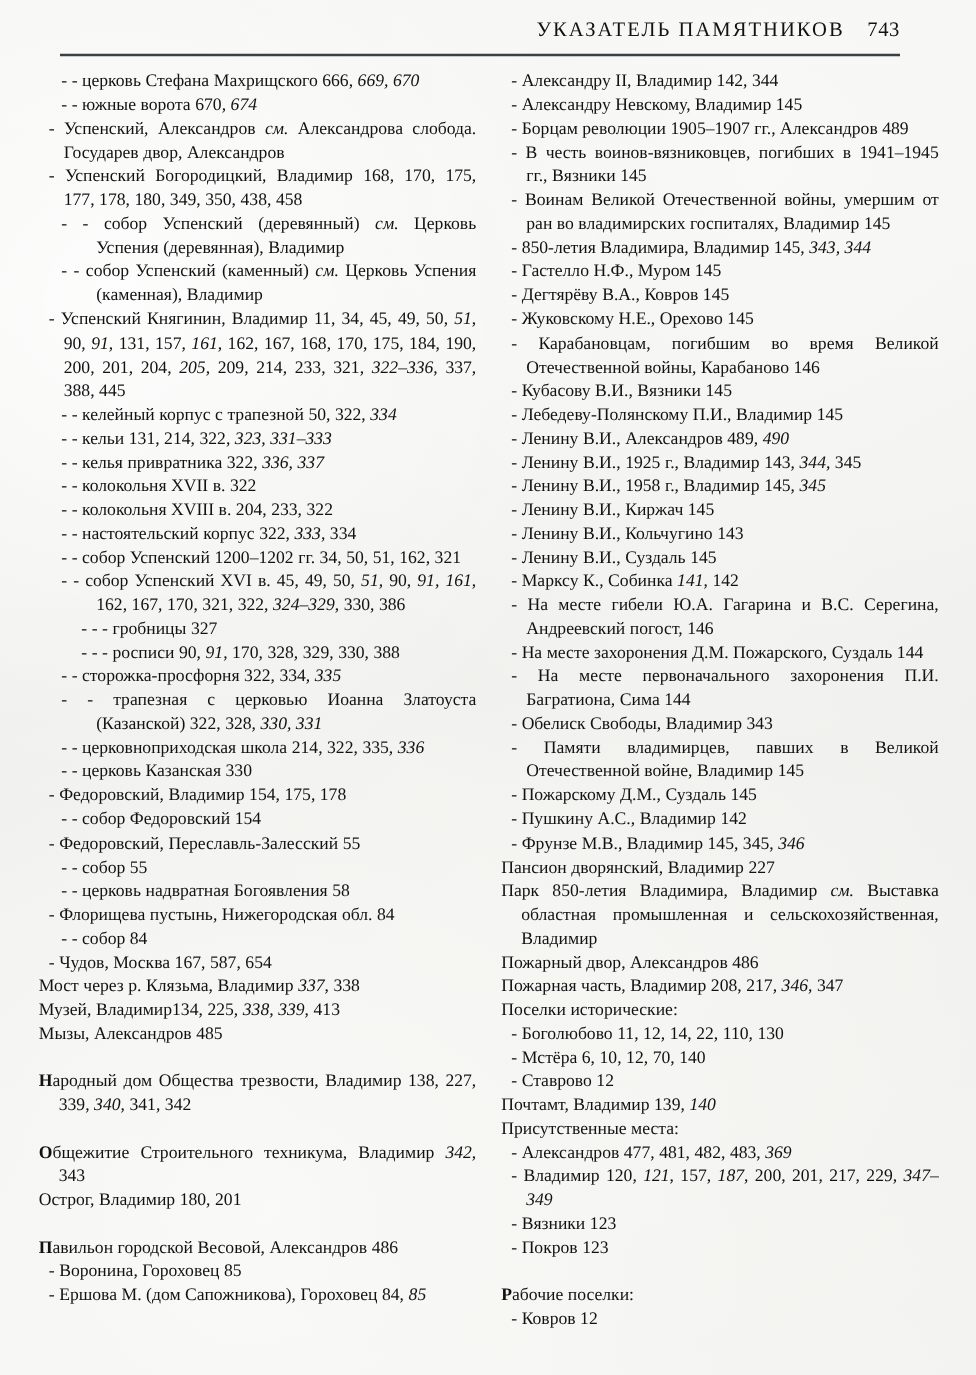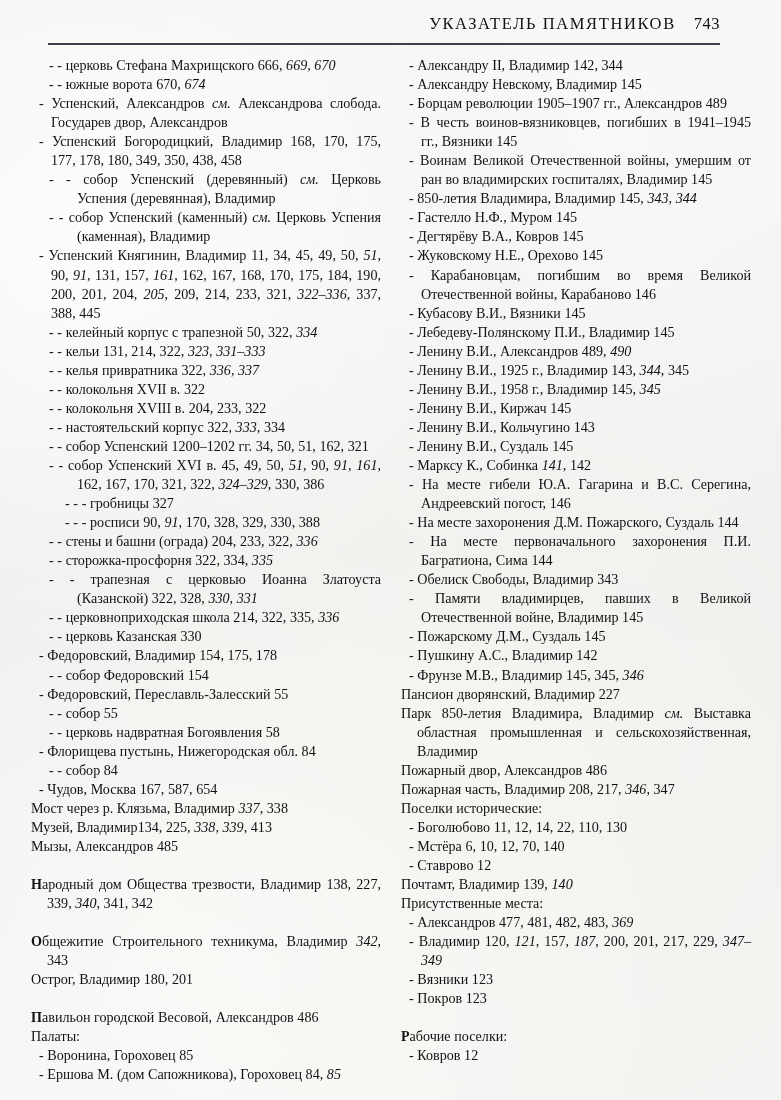--- a/index.html
+++ b/index.html
@@ -123,21 +123,20 @@
         <p class="entry lvl-2">- - келейный корпус с трапезной 50, 322, <i>334</i></p>
         <p class="entry lvl-2">- - кельи 131, 214, 322, <i>323, 331–333</i></p>
         <p class="entry lvl-2">- - келья привратника 322, <i>336, 337</i></p>
         <p class="entry lvl-2">- - колокольня XVII в. 322</p>
         <p class="entry lvl-2">- - колокольня XVIII в. 204, 233, 322</p>
         <p class="entry lvl-2">- - настоятельский корпус 322, <i>333</i>, 334</p>
         <p class="entry lvl-2">- - собор Успенский 1200–1202 гг. 34, 50, 51, 162, 321</p>
         <p class="entry lvl-2">- - собор Успенский XVI в. 45, 49, 50, <i>51</i>, 90, <i>91, 161</i>, 162, 167, 170, 321, 322, <i>324–329</i>, 330, 386</p>
         <p class="entry lvl-3">- - - гробницы 327</p>
         <p class="entry lvl-3">- - - росписи 90, <i>91</i>, 170, 328, 329, 330, 388</p>
-        <p class="entry lvl-2">- - стены и башни (ограда) 204, 233, 322, <i>336</i></p>
         <p class="entry lvl-2">- - сторожка-просфорня 322, 334, <i>335</i></p>
         <p class="entry lvl-2">- - трапезная с церковью Иоанна Златоуста (Казанской) 322, 328, <i>330, 331</i></p>
         <p class="entry lvl-2">- - церковноприходская школа 214, 322, 335, <i>336</i></p>
         <p class="entry lvl-2">- - церковь Казанская 330</p>
         <p class="entry lvl-1">- Федоровский, Владимир 154, 175, 178</p>
         <p class="entry lvl-2">- - собор Федоровский 154</p>
         <p class="entry lvl-1">- Федоровский, Переславль-Залесский 55</p>
         <p class="entry lvl-2">- - собор 55</p>
         <p class="entry lvl-2">- - церковь надвратная Богоявления 58</p>
         <p class="entry lvl-1">- Флорищева пустынь, Нижегородская обл. 84</p>
@@ -146,21 +145,20 @@
         <p class="entry lvl-0">Мост через р. Клязьма, Владимир <i>337</i>, 338</p>
         <p class="entry lvl-0">Музей, Владимир134, 225, <i>338, 339</i>, 413</p>
         <p class="entry lvl-0">Мызы, Александров 485</p>
         <div class="gap"></div>
         <p class="entry lvl-0"><b>Н</b>ародный дом Общества трезвости, Владимир 138, 227, 339, <i>340</i>, 341, 342</p>
         <div class="gap"></div>
         <p class="entry lvl-0"><b>О</b>бщежитие Строительного техникума, Владимир <i>342</i>, 343</p>
         <p class="entry lvl-0">Острог, Владимир 180, 201</p>
         <div class="gap"></div>
         <p class="entry lvl-0"><b>П</b>авильон городской Весовой, Александров 486</p>
-        <p class="entry lvl-0">Палаты:</p>
         <p class="entry lvl-1">- Воронина, Гороховец 85</p>
         <p class="entry lvl-1">- Ершова М. (дом Сапожникова), Гороховец 84, <i>85</i></p>
       </div>
     <div class="col" id="col-right">
         <p class="entry lvl-1">- Александру II, Владимир 142, 344</p>
         <p class="entry lvl-1">- Александру Невскому, Владимир 145</p>
         <p class="entry lvl-1">- Борцам революции 1905–1907 гг., Александров 489</p>
         <p class="entry lvl-1">- В честь воинов-вязниковцев, погибших в 1941–1945 гг., Вязники 145</p>
         <p class="entry lvl-1">- Воинам Великой Отечественной войны, умершим от ран во владимирских госпиталях, Владимир 145</p>
         <p class="entry lvl-1">- 850-летия Владимира, Владимир 145, <i>343, 344</i></p>

